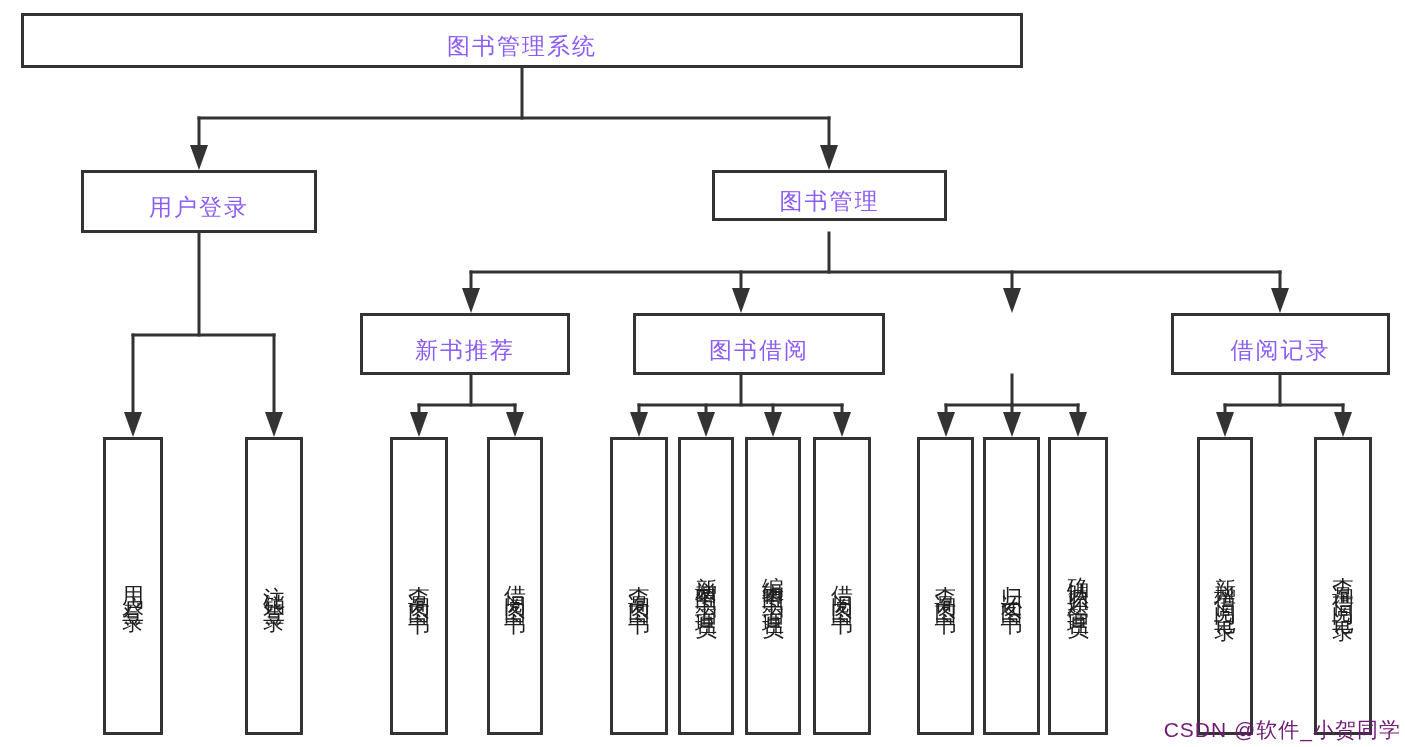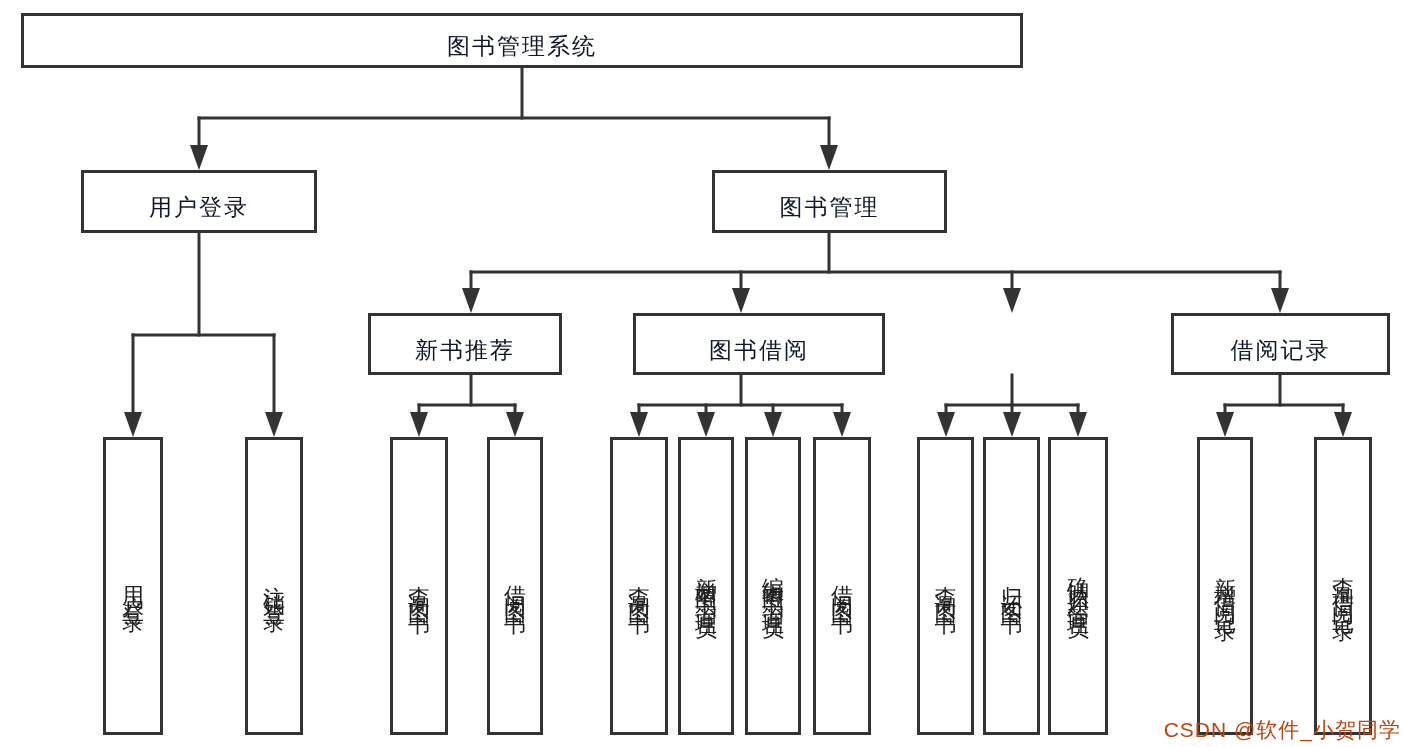--- a/index.html
+++ b/index.html
@@ -25,37 +25,37 @@
     box-sizing: border-box;
     display: flex;
     align-items: center;
     justify-content: center;
     z-index: 2;
   }
   .hlabel {
     font-size: 23px;
     letter-spacing: 2px;
     white-space: nowrap;
-    color: #0f172a;
+    color: #8b5cf6;
     margin-top: 12px;
   }
   .leaf .vlabel {
     writing-mode: vertical-rl;
     text-orientation: mixed;
     font-size: 22px;
     letter-spacing: 9px;
     line-height: 1;
     color: #1f1f1f;
   }
   .watermark {
     position: absolute;
     right: 4px;
     bottom: 3px;
     font-size: 21px;
-    color: #c2410c;
+    color: #701a75;
     letter-spacing: 1px;
     z-index: 3;
     white-space: nowrap;
   }
 </style>
 </head>
 <body>
 
 <div id="canvas">
 
@@ -132,25 +132,25 @@
     </g>
   </svg>
 
   <div class="node" style="left:21px; top:13px; width:1002px; height:55px;">
     <span class="hlabel">图书管理系统</span>
   </div>
 
   <div class="node" style="left:81px; top:170px; width:236px; height:63px;">
     <span class="hlabel">用户登录</span>
   </div>
-  <div class="node" style="left:712px; top:170px; width:235px; height:63px;">
+  <div class="node" style="left:712px; top:170px; width:235px; height:51px;">
     <span class="hlabel">图书管理</span>
   </div>
 
-  <div class="node" style="left:368px; top:313px; width:194px; height:62px;">
+  <div class="node" style="left:360px; top:313px; width:210px; height:62px;">
     <span class="hlabel">新书推荐</span>
   </div>
   <div class="node" style="left:633px; top:313px; width:252px; height:62px;">
     <span class="hlabel">图书借阅</span>
   </div>
   <div class="node" style="left:1171px; top:313px; width:219px; height:62px;">
     <span class="hlabel">借阅记录</span>
   </div>
 
   <div class="node leaf" style="left:103px; top:437px; width:60px; height:298px;">

